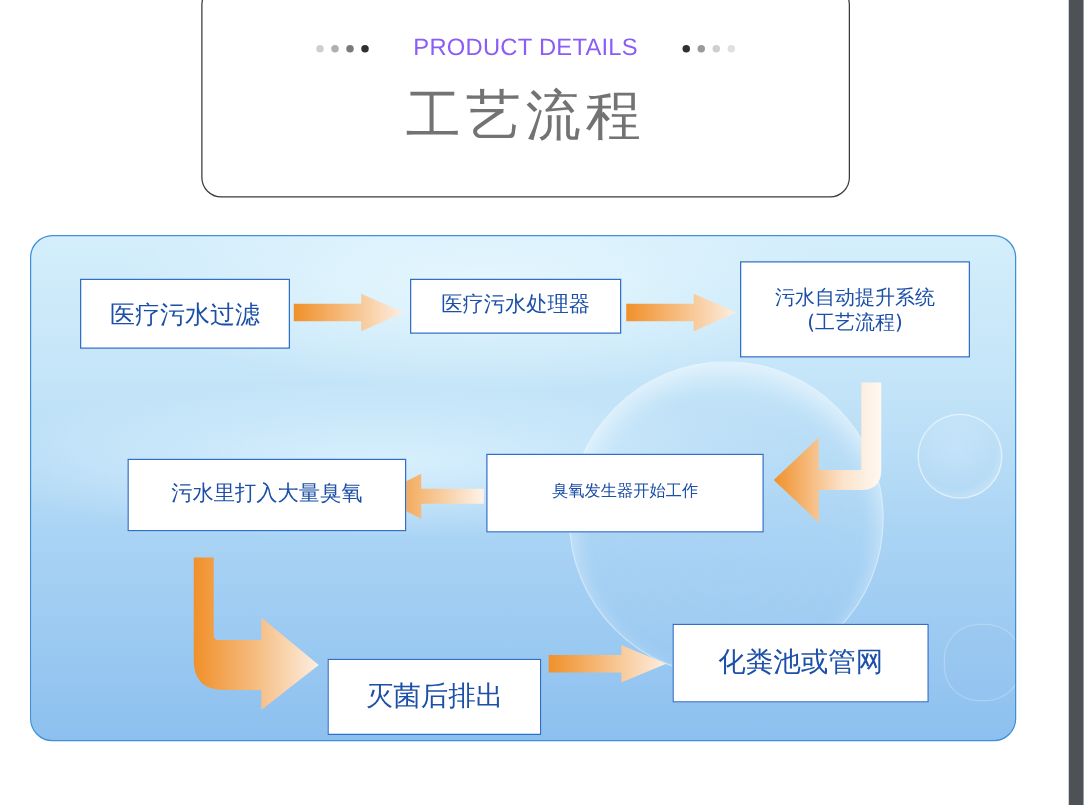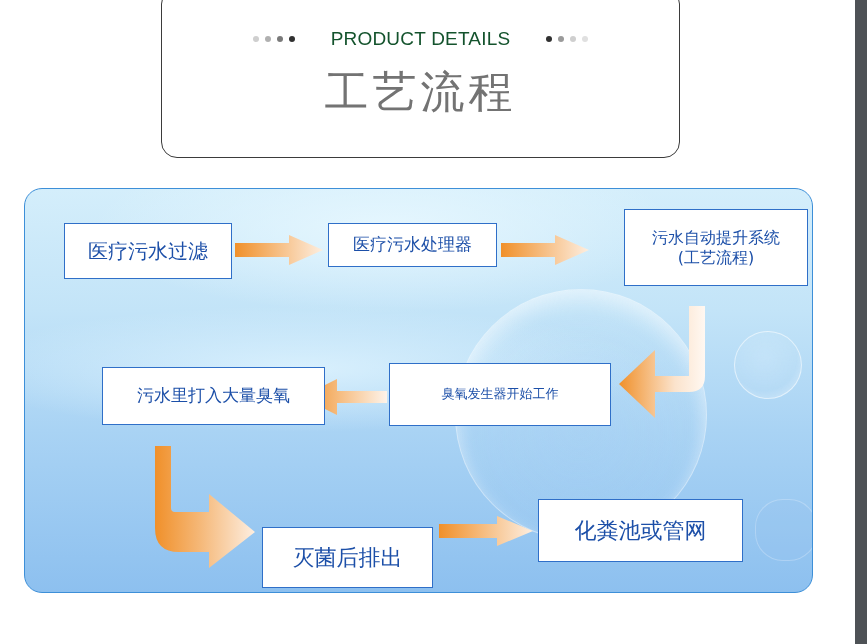--- a/index.html
+++ b/index.html
@@ -18,21 +18,21 @@
     border: 1.5px solid #3b3b3b; border-radius: 16px; background: #fff;
     box-sizing: border-box;
   }
   .subtitle-row {
     position: absolute; left: 0; right: 0; top: 38px; height: 24px;
     display: flex; align-items: center; justify-content: center;
   }
   .dots { display: flex; gap: 6px; align-items: center; }
   .dot { width: 6px; height: 6px; border-radius: 50%; }
   .subtitle {
-    font-family: "Liberation Sans", sans-serif; font-size: 19px; color: #14532d;
+    font-family: "Liberation Sans", sans-serif; font-size: 19px; color: #8b5cf6;
     margin: 0 36px; letter-spacing: 0.2px;
   }
   .main-title {
     position: absolute; left: 0; right: 0; top: 74px; text-align: center;
     font-size: 44px; color: #737373; letter-spacing: 4px; font-weight: 500;
   }
   
   .panel {
     position: absolute; left: 24px; top: 188px; width: 789px; height: 405px;
     border-radius: 18px; border: 1.5px solid #3d8fd8; box-sizing: border-box;
@@ -62,21 +62,21 @@
   }
   
   .box {
     position: absolute; background: #fff; border: 1px solid #2f6fc8;
     box-sizing: border-box; display: flex; align-items: center; justify-content: center;
     color: #1c4fa8; text-align: center; line-height: 1.25;
   }
   .box span { display: block; }
   .b1 { left: 39px; top: 34px; width: 168px; height: 56px; font-size: 20px; }
   .b2 { left: 303px; top: 34px; width: 169px; height: 44px; font-size: 17px; }
-  .b3 { left: 567px; top: 20px; width: 184px; height: 77px; font-size: 16px; flex-direction: column; margin-left: 32px; }
+  .b3 { left: 567px; top: 20px; width: 184px; height: 77px; font-size: 16px; flex-direction: column; }
   .b4 { left: 39px; top: 178px; width: 223px; height: 58px; font-size: 17px; margin-left: 38px; }
   .b5 { left: 364px; top: 174px; width: 222px; height: 63px; font-size: 13px; }
   .b6 { left: 237px; top: 310px; width: 171px; height: 61px; font-size: 22px; margin-top: 28px; }
   .b7 { left: 513px; top: 310px; width: 205px; height: 63px; font-size: 22px; }
   svg.arrow { position: absolute; overflow: visible; }
 </style>
 </head>
 <body>
 
 <div class="right-strip"></div>

